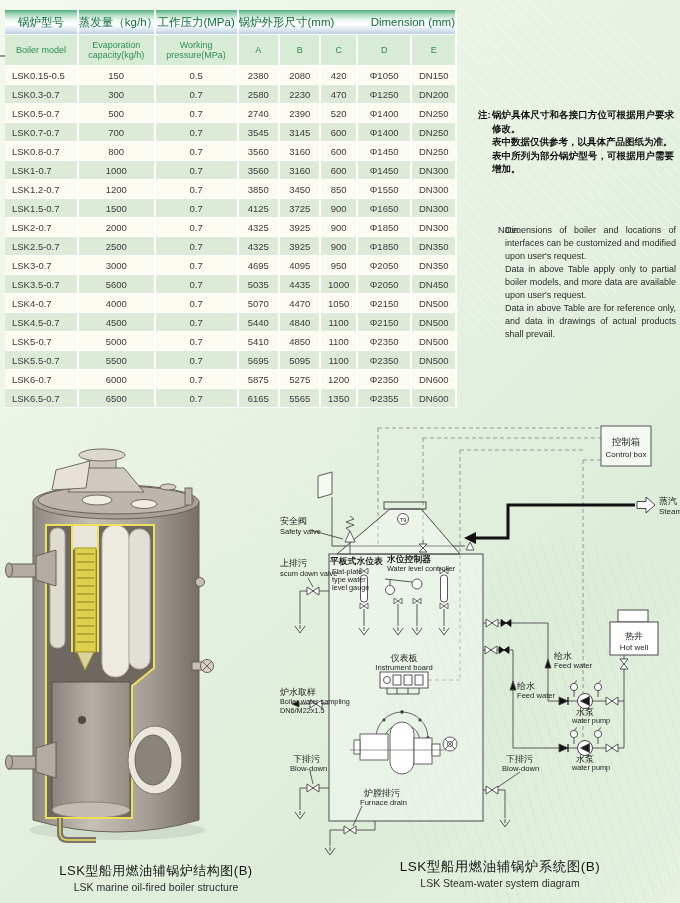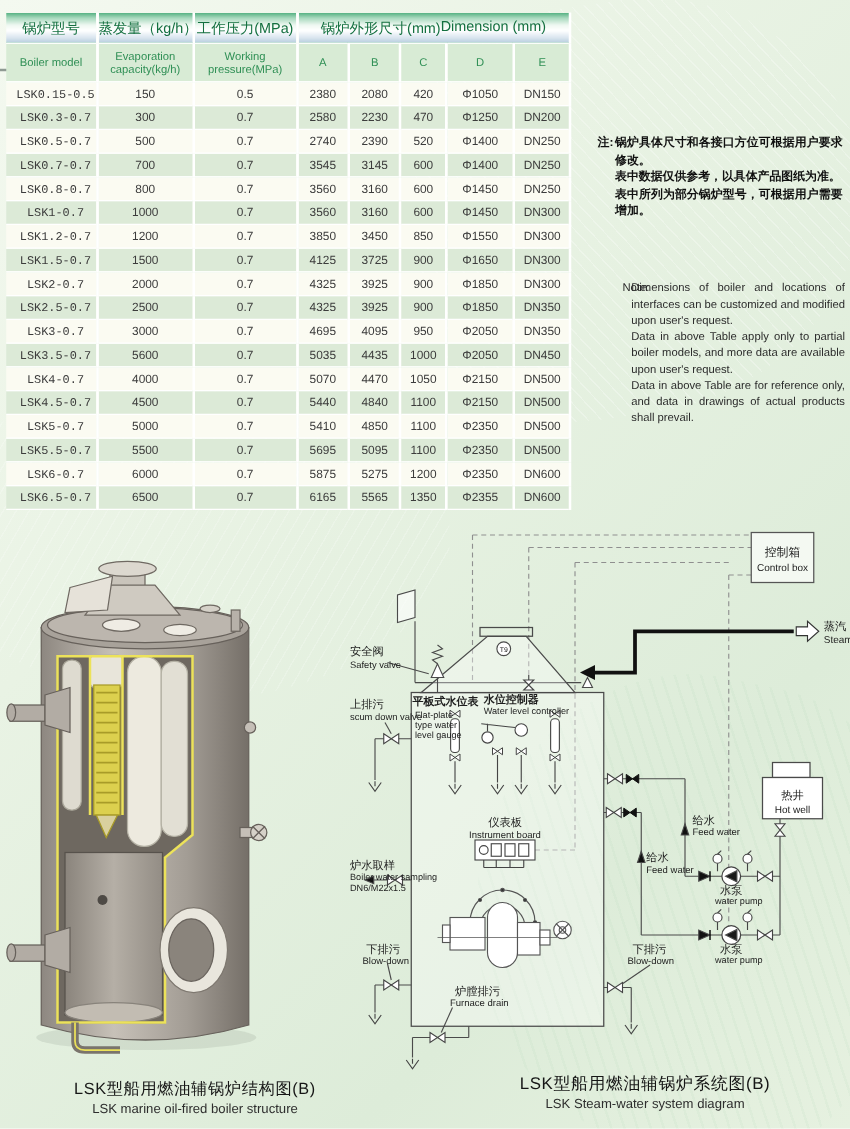--- a/index.html
+++ b/index.html
@@ -19,41 +19,41 @@
   .page-mark{position:absolute;left:0;top:55px;width:13px;height:2px;background:#8f9a93;}
 
   
   .spec-table-wrap{position:absolute;left:5px;top:10px;width:452px;}
   table.spec{border-collapse:collapse;width:452px;table-layout:fixed;}
   table.spec td,table.spec th{border-right:2px solid #fff;border-bottom:1px solid #fff;
       font-weight:normal;padding:0;overflow:hidden;}
   th.cn{height:24px;font-size:11.5px;font-weight:bold;color:#136f3f;white-space:nowrap;
       background:linear-gradient(180deg,#4fae7e 0%,#a6d8bc 18%,#eef8f1 42%,#ffffff 60%,#d8e4ee 85%,#b9cfdf 100%);}
   th.en{height:30px;font-size:9px;font-weight:bold;color:#2f8f55;background:#d8ebd5;line-height:10.5px;}
-  .dimcell{display:flex;justify-content:center;align-items:center;}
+  .dimcell{display:flex;justify-content:space-between;align-items:center;}
   tbody.data td{height:18px;font-size:9.5px;color:#3c3c3c;text-align:center;}
   tbody.data tr:nth-of-type(odd) td{background:#fbfbf2;}
   tbody.data tr:nth-of-type(even) td{background:#dcead7;}
-  tbody.data td:first-child{text-align:center;padding-left:7px;font-family:Liberation Mono, monospace;}
+  tbody.data td:first-child{text-align:left;padding-left:7px;}
 
   
   .notes-cn{position:absolute;left:478px;top:108px;width:196px;font-size:9.5px;line-height:13.5px;
       color:#101010;font-weight:600;}
   .notes-cn .prefix{position:absolute;left:0;top:0;}
   .notes-cn .body{padding-left:14px;text-align:justify;}
   .notes-en{position:absolute;left:474px;top:224px;width:202px;font-size:9px;line-height:13px;color:#2b2b2b;}
   .notes-en .prefix{position:absolute;left:0;top:0;margin-left:24px;}
   .notes-en .body{padding-left:31px;text-align:justify;}
 
   
   .caption{position:absolute;text-align:center;color:#161616;}
   .caption .cn{font-size:13px;letter-spacing:.5px;}
   .caption .en{font-size:10.5px;color:#2e2e2e;margin-top:1px;}
   .caption-left{left:8px;top:862px;width:296px;}
-  .caption-right{left:368px;top:858px;width:296px;}
+  .caption-right{left:352px;top:858px;width:296px;}
   .caption-right .cn{font-size:13.5px;}
 
   svg text{font-family:"Liberation Sans",sans-serif;fill:#1d1d1d;}
   .sys-svg{position:absolute;left:280px;top:398px;}
   .boiler-svg{position:absolute;left:2px;top:430px;}
 </style>
 </head>
 <body>
 
 <div class="page">

